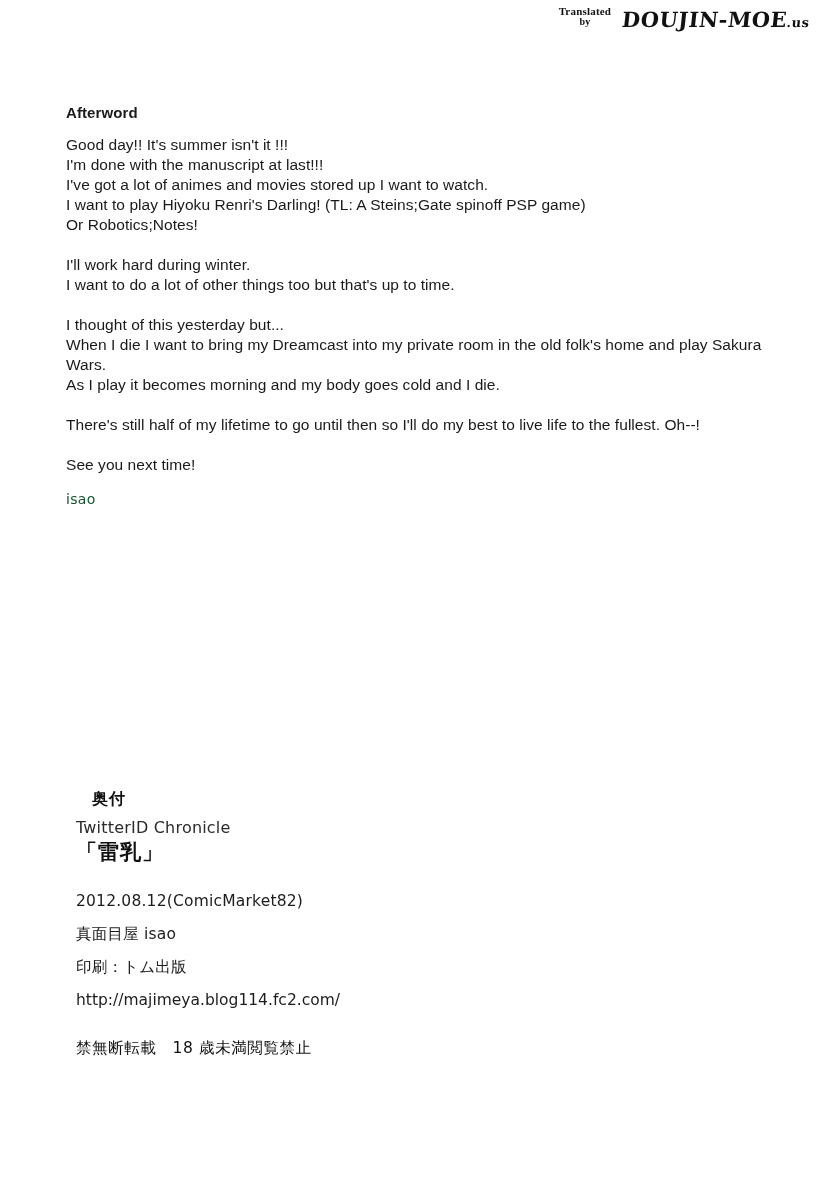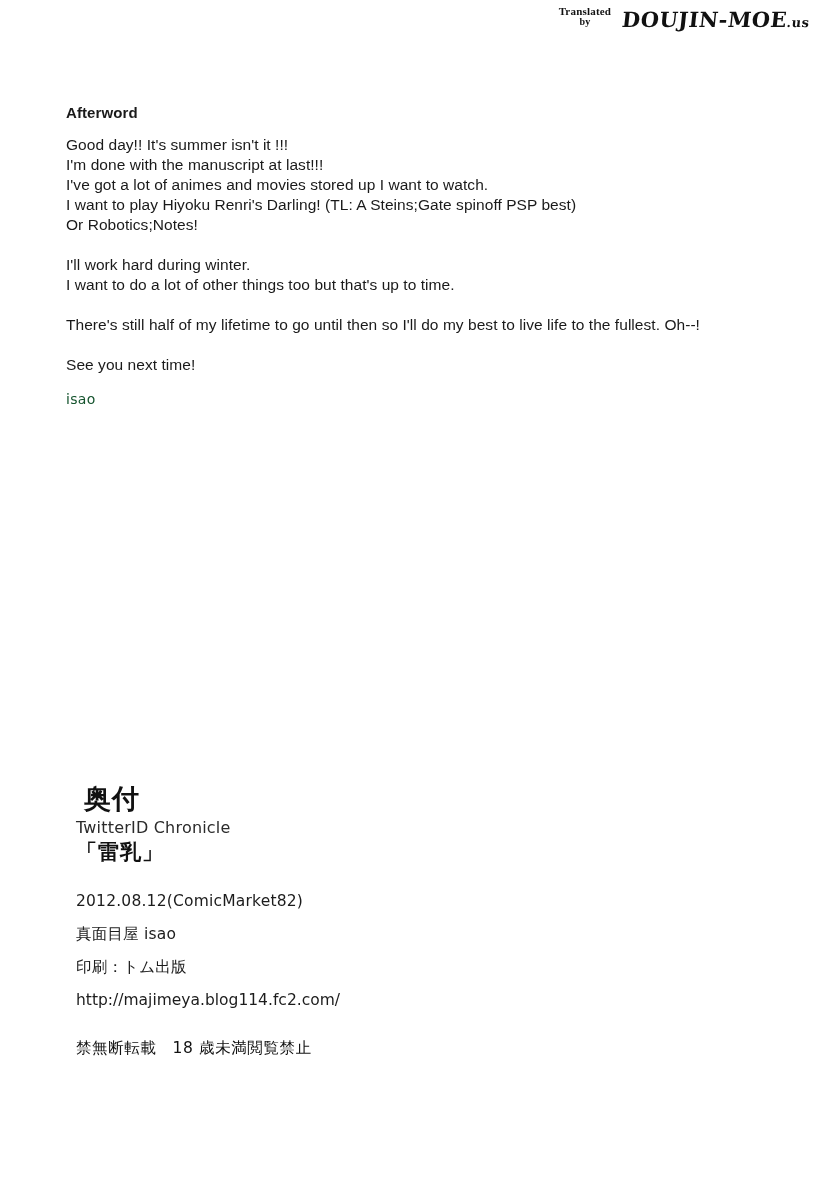--- a/index.html
+++ b/index.html
@@ -87,24 +87,24 @@
   
   .colophon {
     position: absolute;
     left: 76px;
     top: 786px;
     width: 640px;
     font-family: "DejaVu Sans", sans-serif;
     color: #111;
   }
   .colophon .title-jp {
-    font-size: 27px;
+    font-size: 16px;
     font-weight: bold;
     letter-spacing: 1px;
-    margin: 0 0 6px 8px;
+    margin: 0 0 6px 16px;
     line-height: 26px;
   }
   .colophon .series {
     font-size: 16px;
     letter-spacing: 0.2px;
     margin: 0 0 2px 0;
     color: #2b2b2b;
   }
   .colophon .work-title {
     font-size: 21px;
@@ -144,24 +144,27 @@
     <span class="w1">Translated</span>
     <span class="w2">by</span>
   </span><span class="brand"><span>DOUJIN-MOE</span><span class="tld">.us</span></span>
 </div>
 
 <section class="afterword">
   <h1>Afterword</h1>
   <p>Good day!! It's summer isn't it !!!
 I'm done with the manuscript at last!!!
 I've got a lot of animes and movies stored up I want to watch.
-I want to play Hiyoku Renri's Darling! (TL: A Steins;Gate spinoff PSP best)
+I want to play Hiyoku Renri's Darling! (TL: A Steins;Gate spinoff PSP game)
 Or Robotics;Notes!</p>
   <p>I'll work hard during winter.
 I want to do a lot of other things too but that's up to time.</p>
+  <p>I thought of this yesterday but...
+When I die I want to bring my Dreamcast into my private room in the old folk's home and play Sakura Wars.
+As I play it becomes morning and my body goes cold and I die.</p>
   <p>There's still half of my lifetime to go until then so I'll do my best to live life to the fullest. Oh--!</p>
   <p class="last">See you next time!</p>
   <p class="signature">isao</p>
 </section>
 
 <section class="colophon">
   <div class="title-jp">奥付</div>
   <div class="series">TwitterID Chronicle</div>
   <div class="work-title">「雷乳」</div>
   <div class="line">2012.08.12(ComicMarket82)</div>

